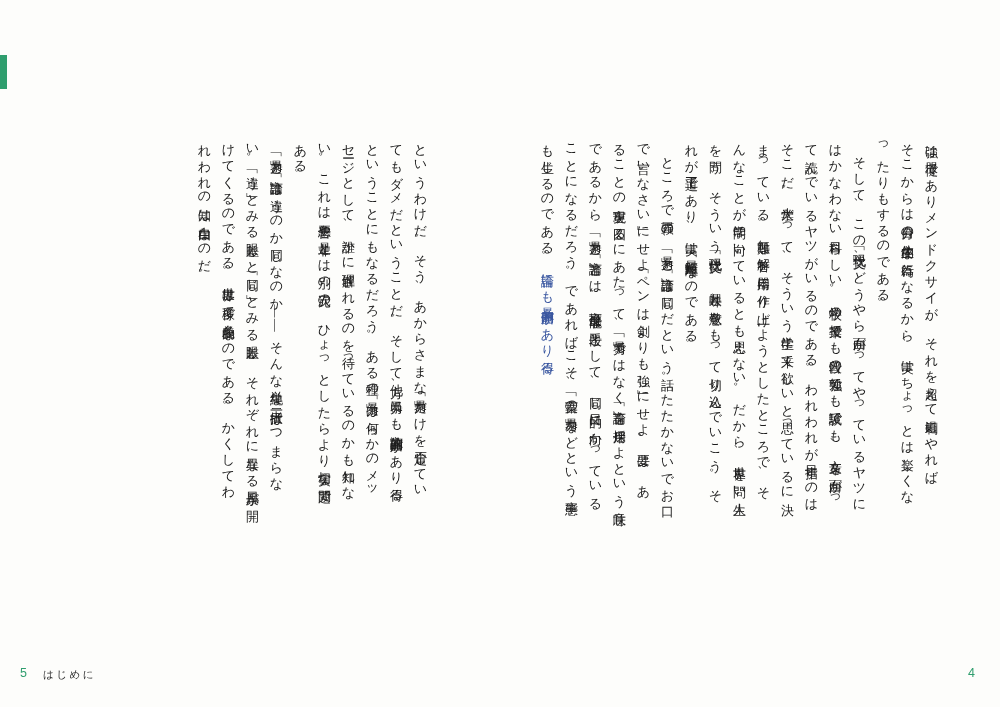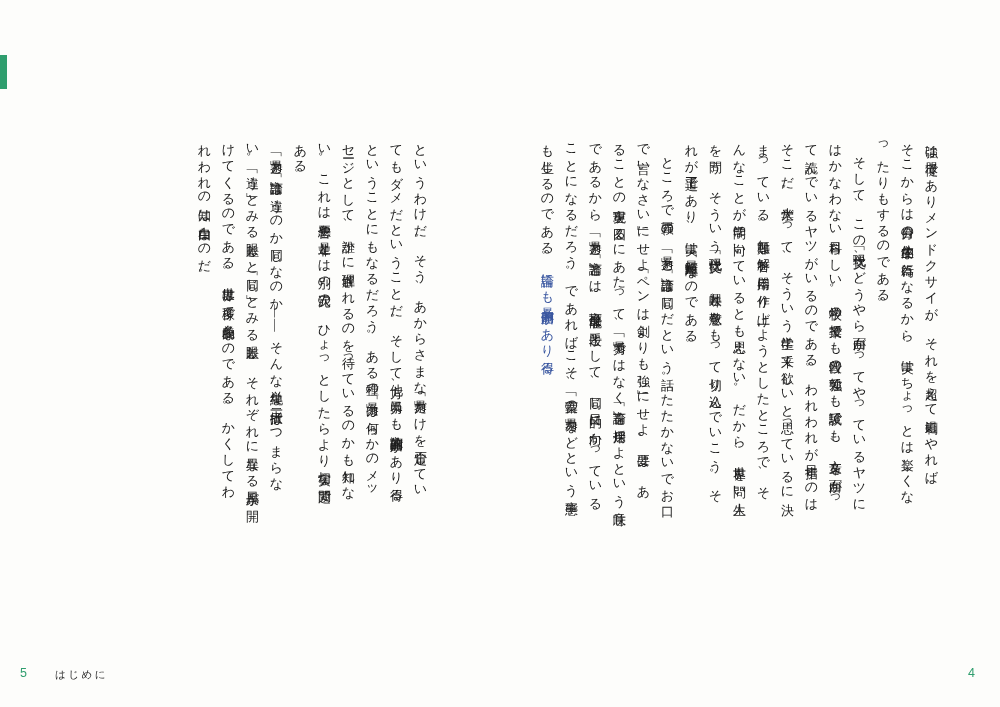--- a/index.html
+++ b/index.html
@@ -56,21 +56,21 @@
     position: absolute;
     top: 666px;
     font-family: "Liberation Sans", sans-serif;
     font-size: 12.5px;
     color: var(--page-number-green, #2f9e6e);
   }
   .pagenum-left  { left: 20px; }
   .pagenum-right { left: 968px; }
   .footer-title {
     position: absolute;
-    left: 55px;
+    left: 43px;
     top: 668px;
     font-family: Liberation Serif, serif;
     font-size: 10.5px;
     letter-spacing: 2.5px;
     color: #2a2a2a;
   }
 </style>
 </head>
 <body>
 

